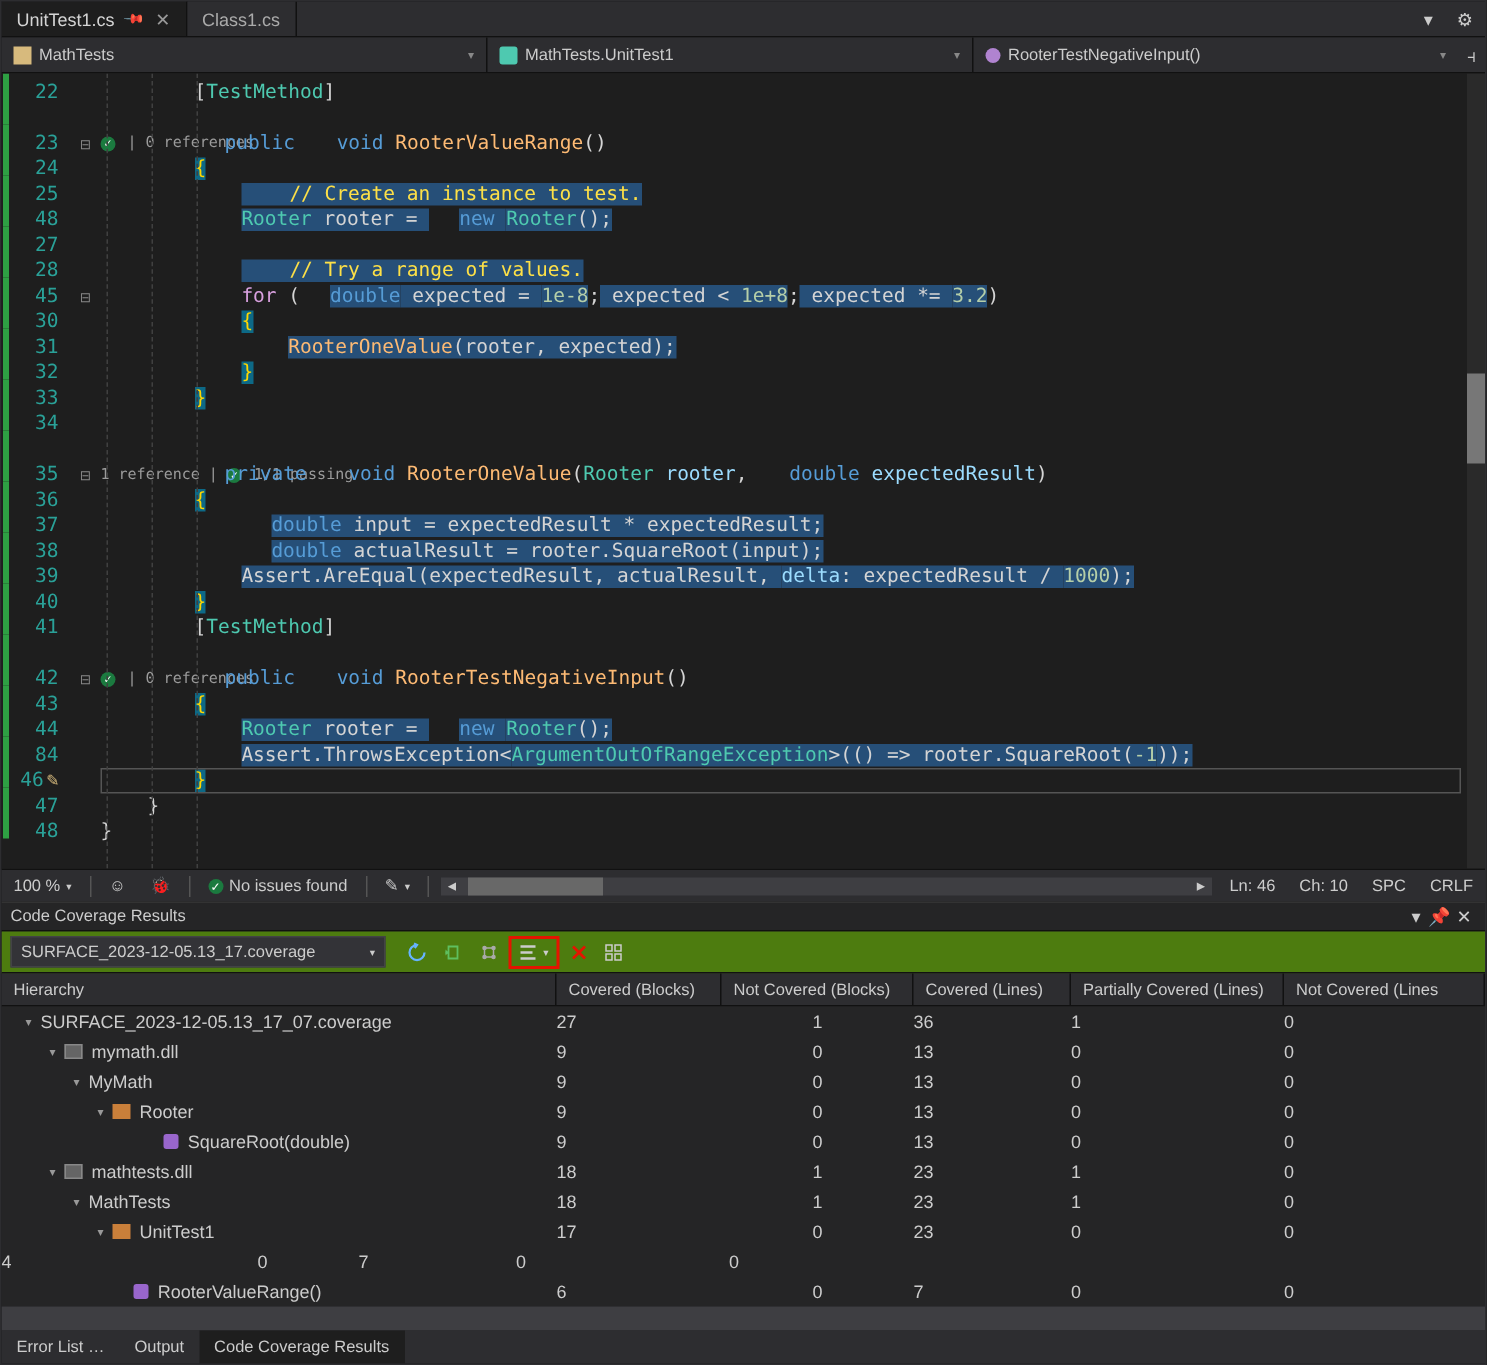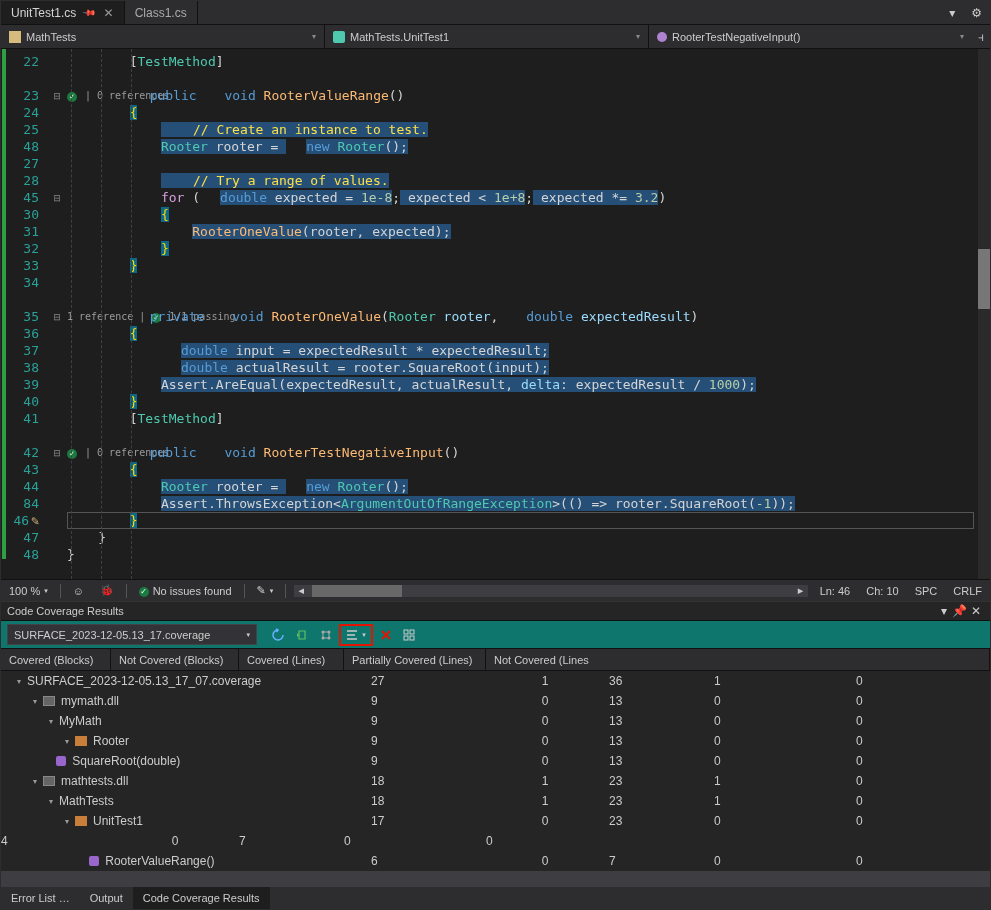--- a/index.html
+++ b/index.html
@@ -98,21 +98,21 @@
 .mini-scroll .arrow { width: 14px; text-align: center; color: #ccc; }
 
 .panel-header {
   height: 20px; background: #252526; display: flex; align-items: center;
   padding: 0 6px; border-top: 1px solid #333; border-bottom: 1px solid #111;
 }
 .panel-header .title { flex: 1; font-size: 11px; }
 .panel-header .ico { width: 16px; text-align: center; color: #ccc; }
 
 .panel-toolbar {
-  height: 28px; background: #0f766e; display: flex; align-items: center;
+  height: 28px; background: #4d7c0f; display: flex; align-items: center;
   padding: 0 6px; gap: 2px; border-bottom: 1px solid #111;
 }
 .panel-toolbar .drop {
   background: #333337; border: 1px solid #434346; height: 21px; width: 250px;
   display: flex; align-items: center; justify-content: space-between; padding: 0 6px;
   font-size: 11px; margin-right: 8px;
 }
 .panel-toolbar .tbtn { width: 22px; height: 22px; display: flex; align-items: center; justify-content: center; }
 .panel-toolbar .tbtn.red { border: 2px solid #e51400; width: 34px; }
 .panel-toolbar .flex { flex: 1; }
@@ -367,20 +367,21 @@
         <rect x="1" y="1" width="4" height="4" fill="none" stroke="#ccc"></rect>
         <rect x="7" y="1" width="4" height="4" fill="none" stroke="#ccc"></rect>
         <rect x="1" y="7" width="4" height="4" fill="none" stroke="#ccc"></rect>
         <rect x="7" y="7" width="4" height="4" fill="none" stroke="#ccc"></rect>
       </svg>
     </div>
   <div class="flex"></div>
 </div>
 
 <div class="table-head">
+  <div class="th c0">Hierarchy</div>
   <div class="th c1">Covered (Blocks)</div>
   <div class="th c2">Not Covered (Blocks)</div>
   <div class="th c3">Covered (Lines)</div>
   <div class="th c4">Partially Covered (Lines)</div>
   <div class="th c5">Not Covered (Lines</div>
 </div>
 <div class="table-body" id="cov-body">
     <div class="tr">
       <div class="c0" style="padding-left: 16px;">
         <span class="exp">▾</span>
@@ -421,21 +422,21 @@
         <span class="ico-cls"></span>
         <span>Rooter</span>
       </div>
       <div class="c1">9</div>
       <div class="c2">0</div>
       <div class="c3">13</div>
       <div class="c4">0</div>
       <div class="c5">0</div>
     </div>
     <div class="tr">
-      <div class="c0" style="padding-left: 47px;">
+      <div class="c0" style="padding-left: 100px;">
         <span class="exp">&nbsp;</span>
         <span class="ico-m"></span>
         <span>SquareRoot(double)</span>
       </div>
       <div class="c1">9</div>
       <div class="c2">0</div>
       <div class="c3">13</div>
       <div class="c4">0</div>
       <div class="c5">0</div>
     </div>

